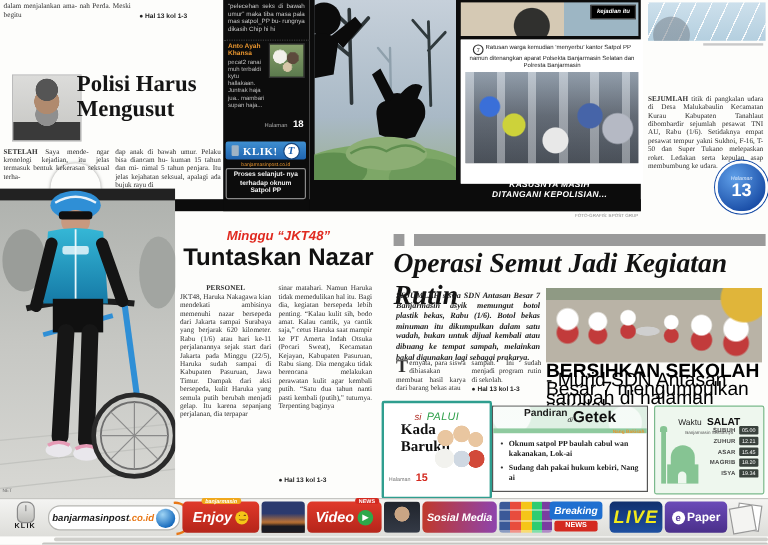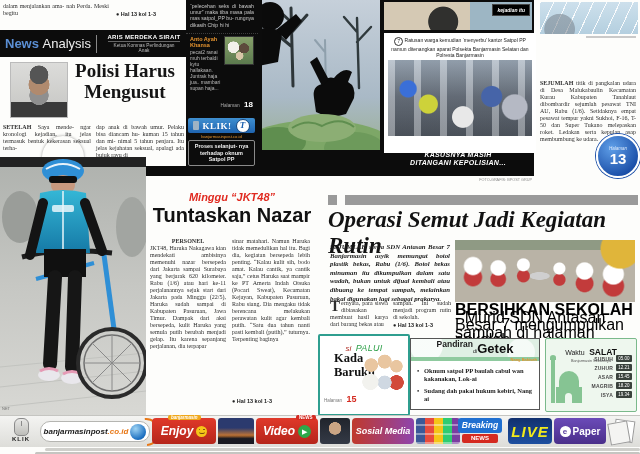--- a/index.html
+++ b/index.html
@@ -23,40 +23,29 @@
   .barbox{height:26px;border-radius:4px;display:flex;align-items:center;justify-content:center}
 </style>
 </head>
 <body>
 
 <div class="page">
 
   <div class="abs t6" style="left:3px;top:3px;width:106px">dalam menjalankan ama- nah Perda. Meski begitu</div>
   <div class="abs jumpref" style="left:116px;top:11px">● Hal 13 kol 1-3</div>
 
-  <div class="abs blackbar" style="left:0;top:30px;width:186px;height:27px;display:flex;align-items:center">
-    <div style="padding-left:5px;font-size:13px">
-      <span style="color:#5b8fd4;font-weight:bold">News</span>
-      <span style="color:#eee;font-weight:300">Analysis</span>
-    </div>
-    <div style="width:1px;height:18px;background:#888;margin:0 5px"></div>
-    <div style="flex:1;text-align:center">
-      <div style="font-size:6px;font-weight:bold;color:#fff;letter-spacing:.3px">ARIS MERDEKA SIRAIT</div>
-      <div style="font-size:4.8px;color:#bdbdbd;border-top:1px solid #666;margin:1px 6px 0;padding-top:1px">Ketua Komnas Perlindungan Anak</div>
-    </div>
-  </div>
 
   <div class="abs" style="left:10px;top:62px;width:56px;height:54px;border:1px solid #bbb;
        background:
         radial-gradient(circle at 50% 22%, #555 0 18%, transparent 19%),
         radial-gradient(circle at 50% 40%, #b08a6e 0 24%, transparent 25%),
         radial-gradient(circle at 50% 60%, #8f8f8f 0 22%, transparent 23%),
         linear-gradient(0deg,#3a3a3a 0 28%, transparent 28%),
         linear-gradient(#dcdcda,#c5c5c2)"></div>
-  <div class="abs serif" style="left:64px;top:60px;width:122px;text-align:center;font-weight:bold;font-size:19px;line-height:21px;color:#151515">
+  <div class="abs serif" style="left:64px;top:60px;width:122px;font-weight:bold;font-size:19px;line-height:21px;color:#151515">
     <div>Polisi Harus</div>
     <div>Mengusut</div>
   </div>
   <div class="abs t6" style="left:3px;top:124px;width:88px">
     <b class="lw">SETELAH</b>
     <span>Saya mende- ngar kronologi kejadian, itu jelas termasuk bentuk kekerasan seksual terha-</span>
   </div>
   <div class="abs t6" style="left:96px;top:124px;width:88px">dap anak di bawah umur. Pelaku bisa diancam hu- kuman 15 tahun dan mi- nimal 5 tahun penjara. Itu jelas kejahatan seksual, apalagi ada bujuk rayu di</div>
   <div class="abs" style="left:42px;top:136px;width:42px;height:42px;border-radius:50%;
        background:radial-gradient(circle at 35% 30%, #aederff 0 18%, #5fa8e0 45%, #1b62ac 80%, #0f4c96);box-shadow:0 0 3px rgba(0,0,0,.4)"></div>

